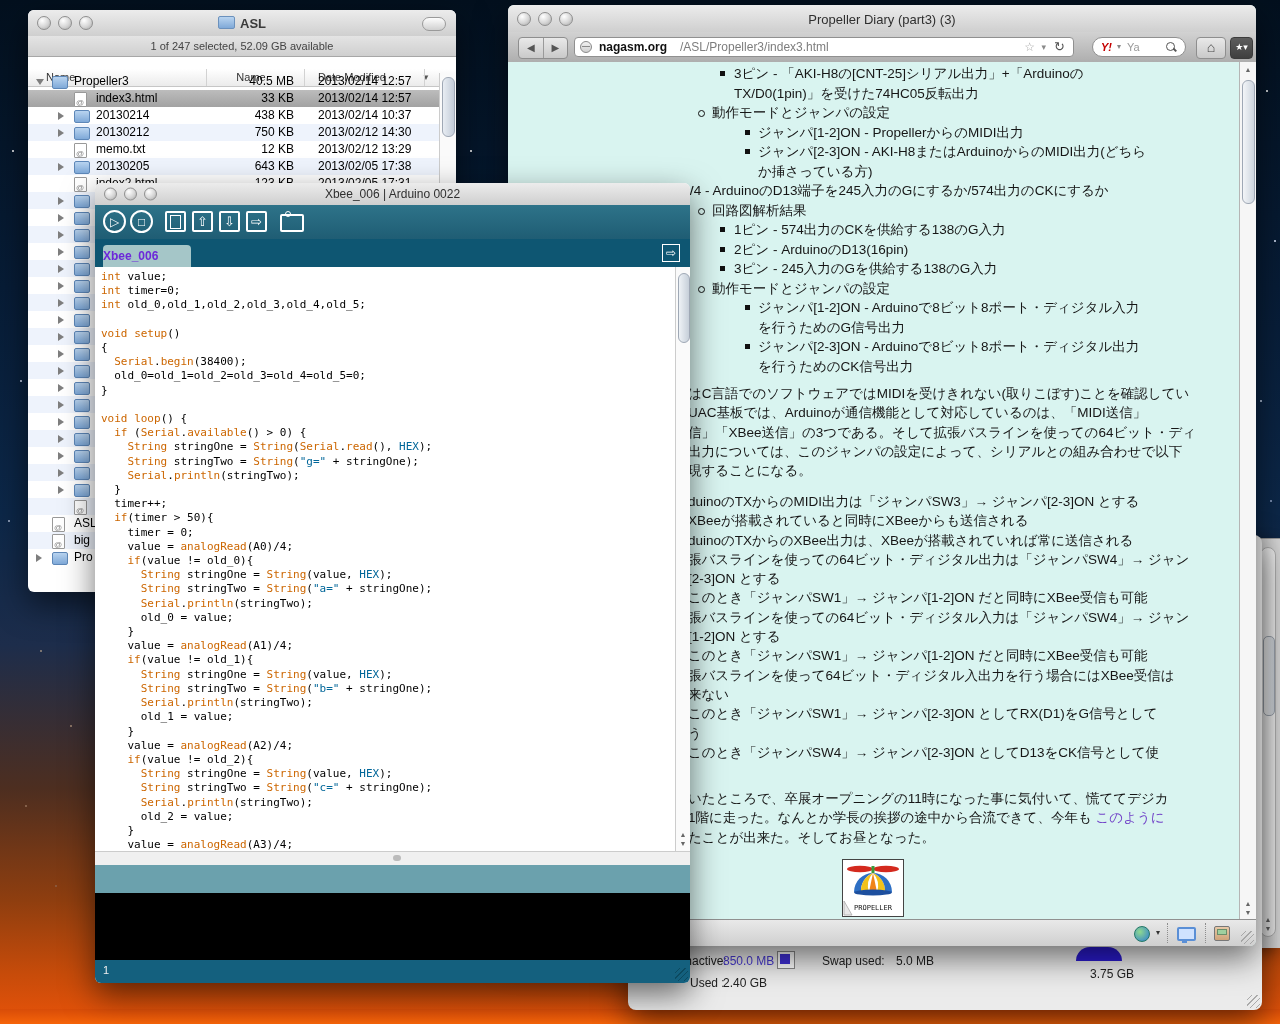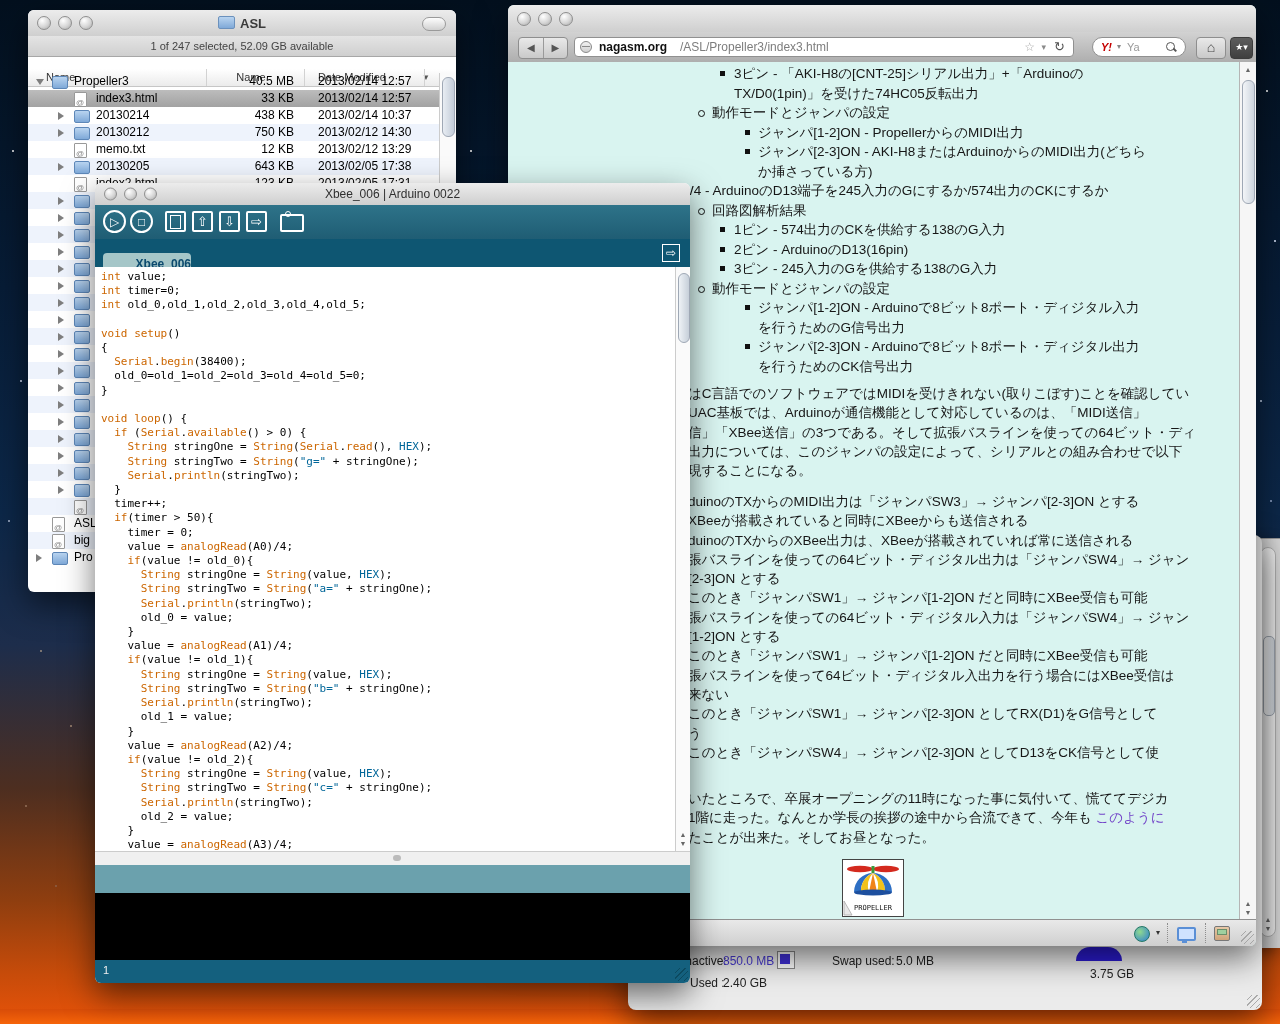--- a/index.html
+++ b/index.html
@@ -73,22 +73,22 @@
   .a-toolbar{position:absolute;left:0;right:0;top:22px;height:34px;
     background:linear-gradient(#2e7389,#1f5d74);}
   .abtn{position:absolute;top:5px;width:23px;height:23px;border:2px solid #fff;border-radius:50%;
     color:#fff;text-align:center;line-height:21px;font-size:12px;box-sizing:border-box;}
   .asq{position:absolute;top:6px;width:21px;height:21px;border:2px solid #fff;border-radius:2px;
     color:#fff;text-align:center;line-height:18px;font-size:13px;box-sizing:border-box;}
   .a-newdoc{display:inline-block;width:9px;height:12px;border:1.5px solid #fff;margin-top:2px;}
   .a-mon{position:absolute;top:9px;left:185px;width:20px;height:14px;border:2px solid #fff;border-radius:2px;}
   .a-mon::before{content:"";position:absolute;left:3px;top:-5px;width:4px;height:4px;border:1.5px solid #fff;border-radius:50%;}
   .a-tabs{position:absolute;left:0;right:0;top:56px;height:28px;background:#0e5672;}
-  .a-tab{position:absolute;left:8px;bottom:0;width:88px;height:14px;background:#a5c6c8;
-    border-radius:4px 4px 0 0;color:#0c4a6e;font-size:12px;font-weight:bold;text-align:right;line-height:22px;}
+  .a-tab{position:absolute;left:8px;bottom:0;width:88px;height:22px;background:#a5c6c8;
+    border-radius:4px 4px 0 0;color:#6d28d9;font-size:12px;font-weight:bold;text-align:left;line-height:22px;}
   .a-tabmore{position:absolute;right:10px;top:5px;width:18px;height:18px;border:1.5px solid #fff;
     color:#fff;font-size:12px;text-align:center;line-height:16px;box-sizing:border-box;}
   .a-edit{position:absolute;left:0;top:84px;width:580px;height:584px;background:#fff;overflow:hidden;}
   .code{position:absolute;left:6px;top:3px;font-family:"DejaVu Sans Mono",monospace;
     font-size:11px;line-height:14.2px;white-space:pre;color:#000;}
   .code .k{color:#cc6600;}
   .code .c{color:#006699;}
   .a-vscroll{position:absolute;left:580px;top:84px;width:15px;height:584px;background:#fafafa;border-left:1px solid #ccc;box-sizing:border-box;}
   .a-vthumb{position:absolute;left:2px;top:6px;width:10px;height:68px;border-radius:6px;
     background:linear-gradient(90deg,#eef2f6,#c6cfd9);border:1px solid #9fa8b5;}
@@ -197,21 +197,21 @@
       <div class="sarrow" style="bottom:12px;">▲</div>
       <div class="sarrow" style="bottom:3px;">▼</div>
     </div>
   </div>
 
   <div class="win" id="memwin">
     <div class="dome"></div>
     <span class="mlabel" style="left:54px;top:419px;">Inactive:</span>
     <span class="mlabel mval-blue" style="left:95px;top:419px;">850.0 MB</span>
     <span class="legend"></span>
-    <span class="mlabel" style="left:204px;top:419px;">Swap used:</span>
+    <span class="mlabel" style="left:194px;top:419px;">Swap used:</span>
     <span class="mlabel" style="left:268px;top:419px;">5.0 MB</span>
     <span class="mlabel" style="left:62px;top:441px;">Used :</span>
     <span class="mlabel" style="left:95px;top:441px;text-align:center;">2.40 GB</span>
     <span class="mlabel" style="left:462px;top:432px;">3.75 GB</span>
     <div class="grip"></div>
   </div>
 
   <div class="win" id="finder">
     <div class="tbar">
       <div class="lights">
@@ -392,20 +392,21 @@
     </div>
   </div>
 
   <div class="win" id="browser">
     <div class="tbar">
       <div class="lights">
         <span class="tl"></span>
         <span class="tl"></span>
         <span class="tl"></span>
       </div>
+      <div class="ttl">Propeller Diary (part3) (3)</div>
     </div>
     <div class="b-nav">
       <div class="bf">
         <span>◀</span>
         <span>▶</span>
       </div>
       <div class="urlbar">
         <span class="favglobe"></span>
         <span class="uhost">nagasm.org</span>
         <span class="upath">/ASL/Propeller3/index3.html</span>

